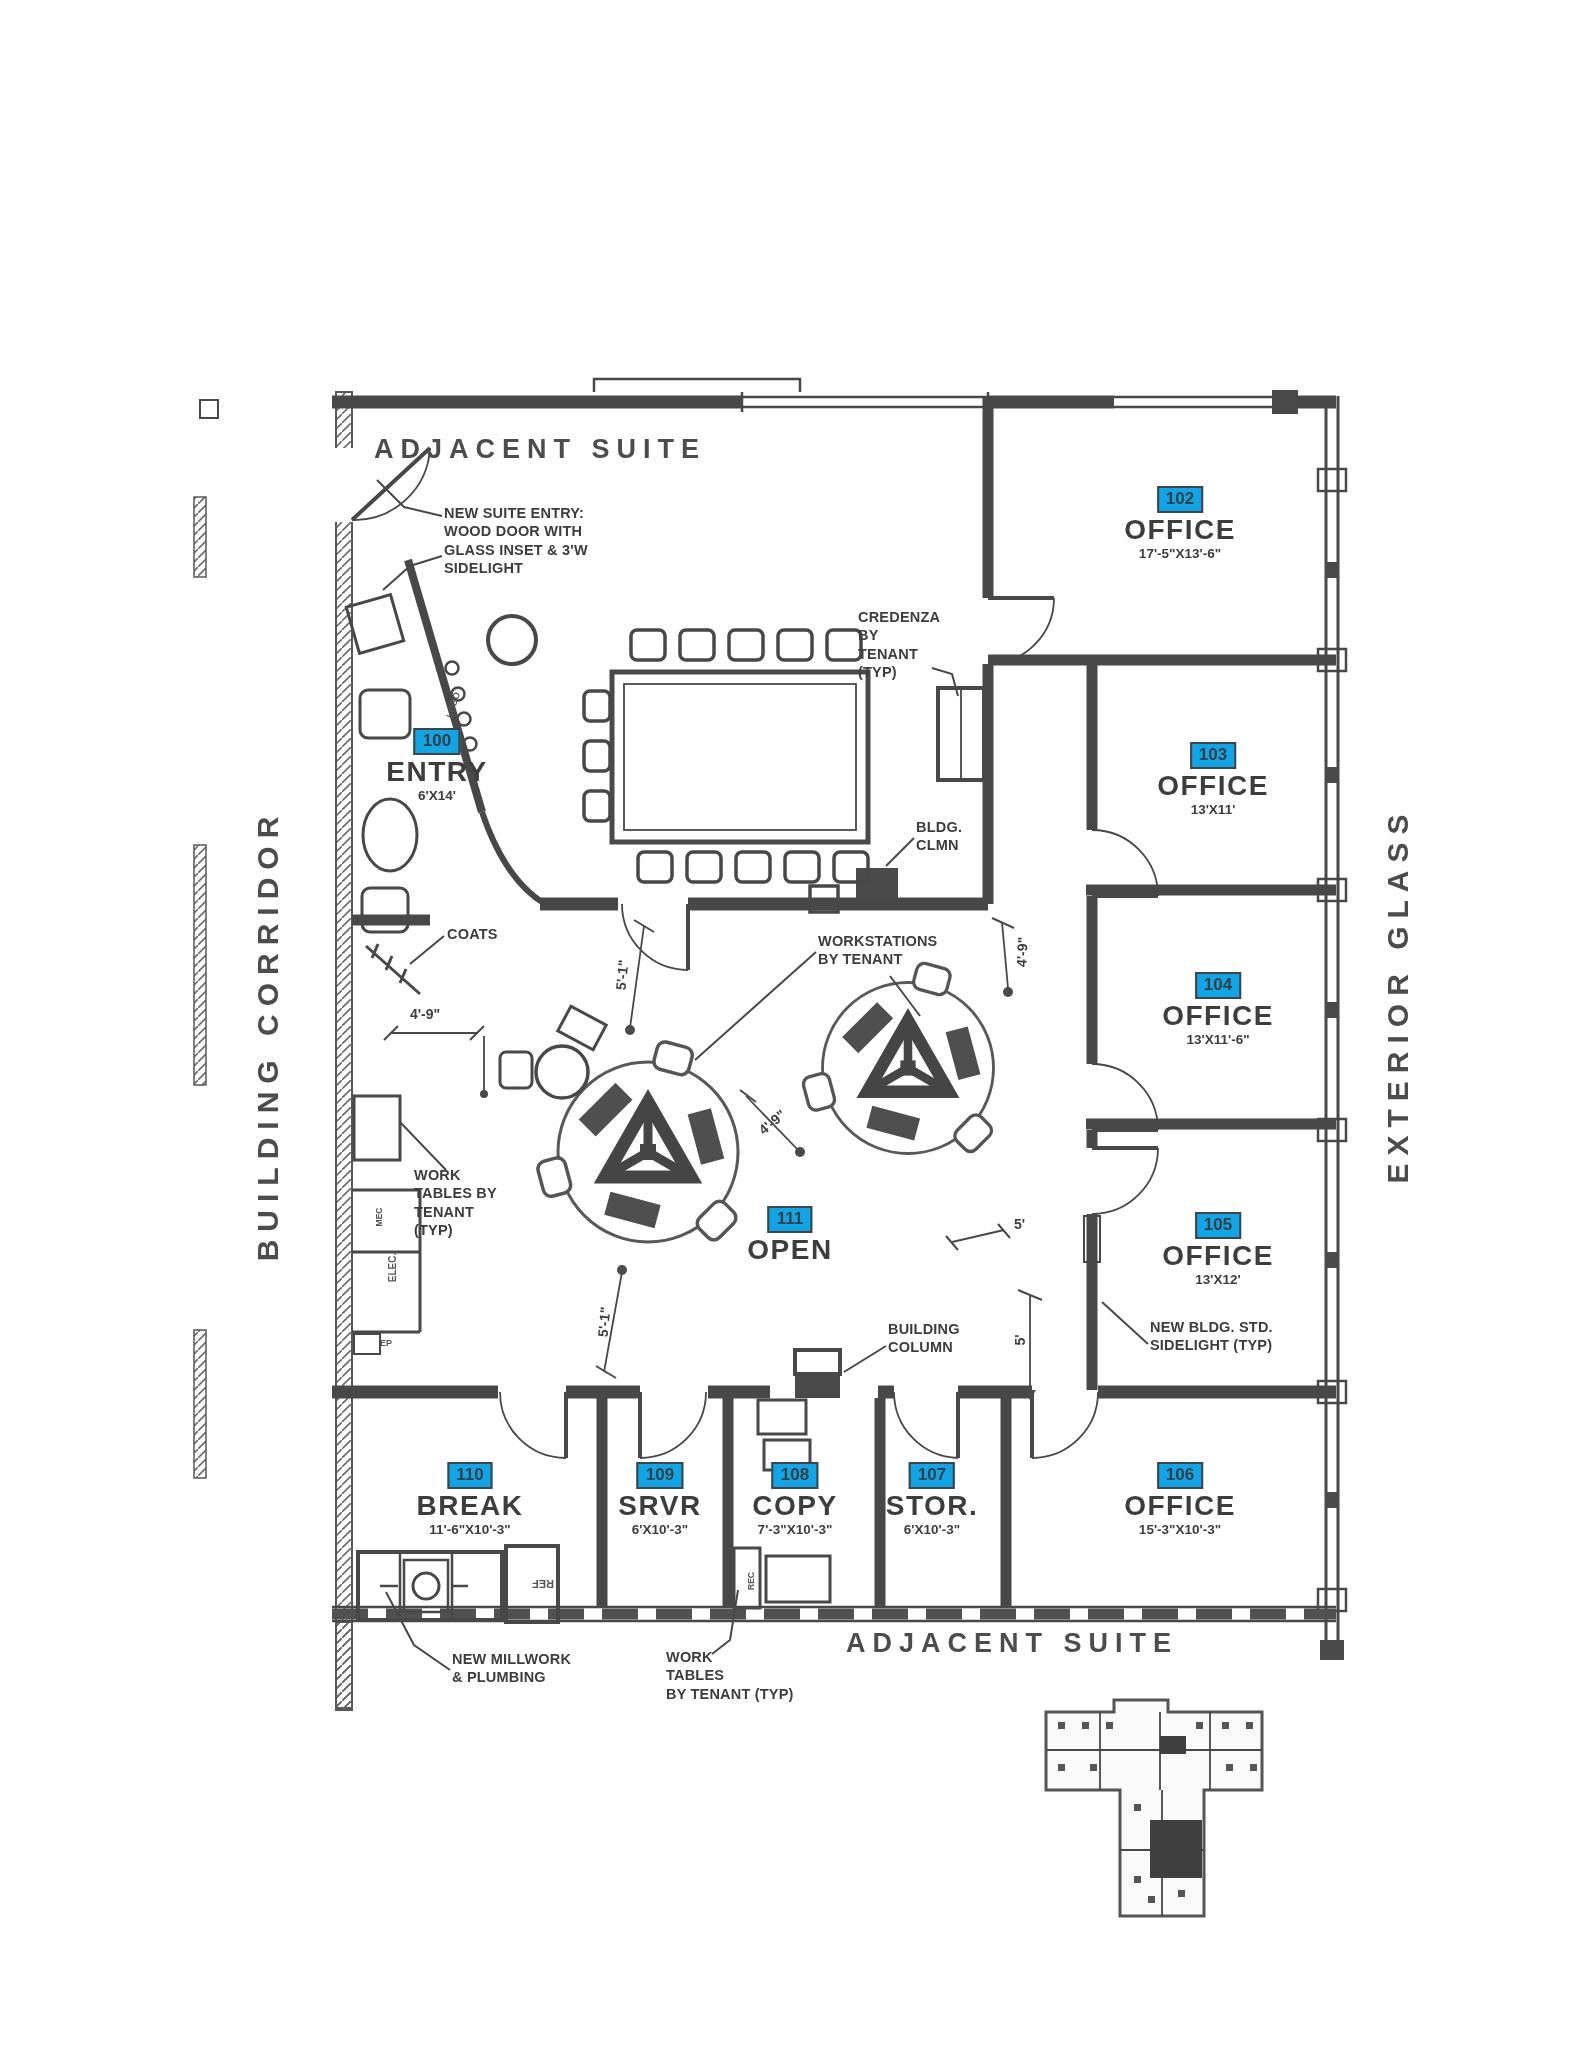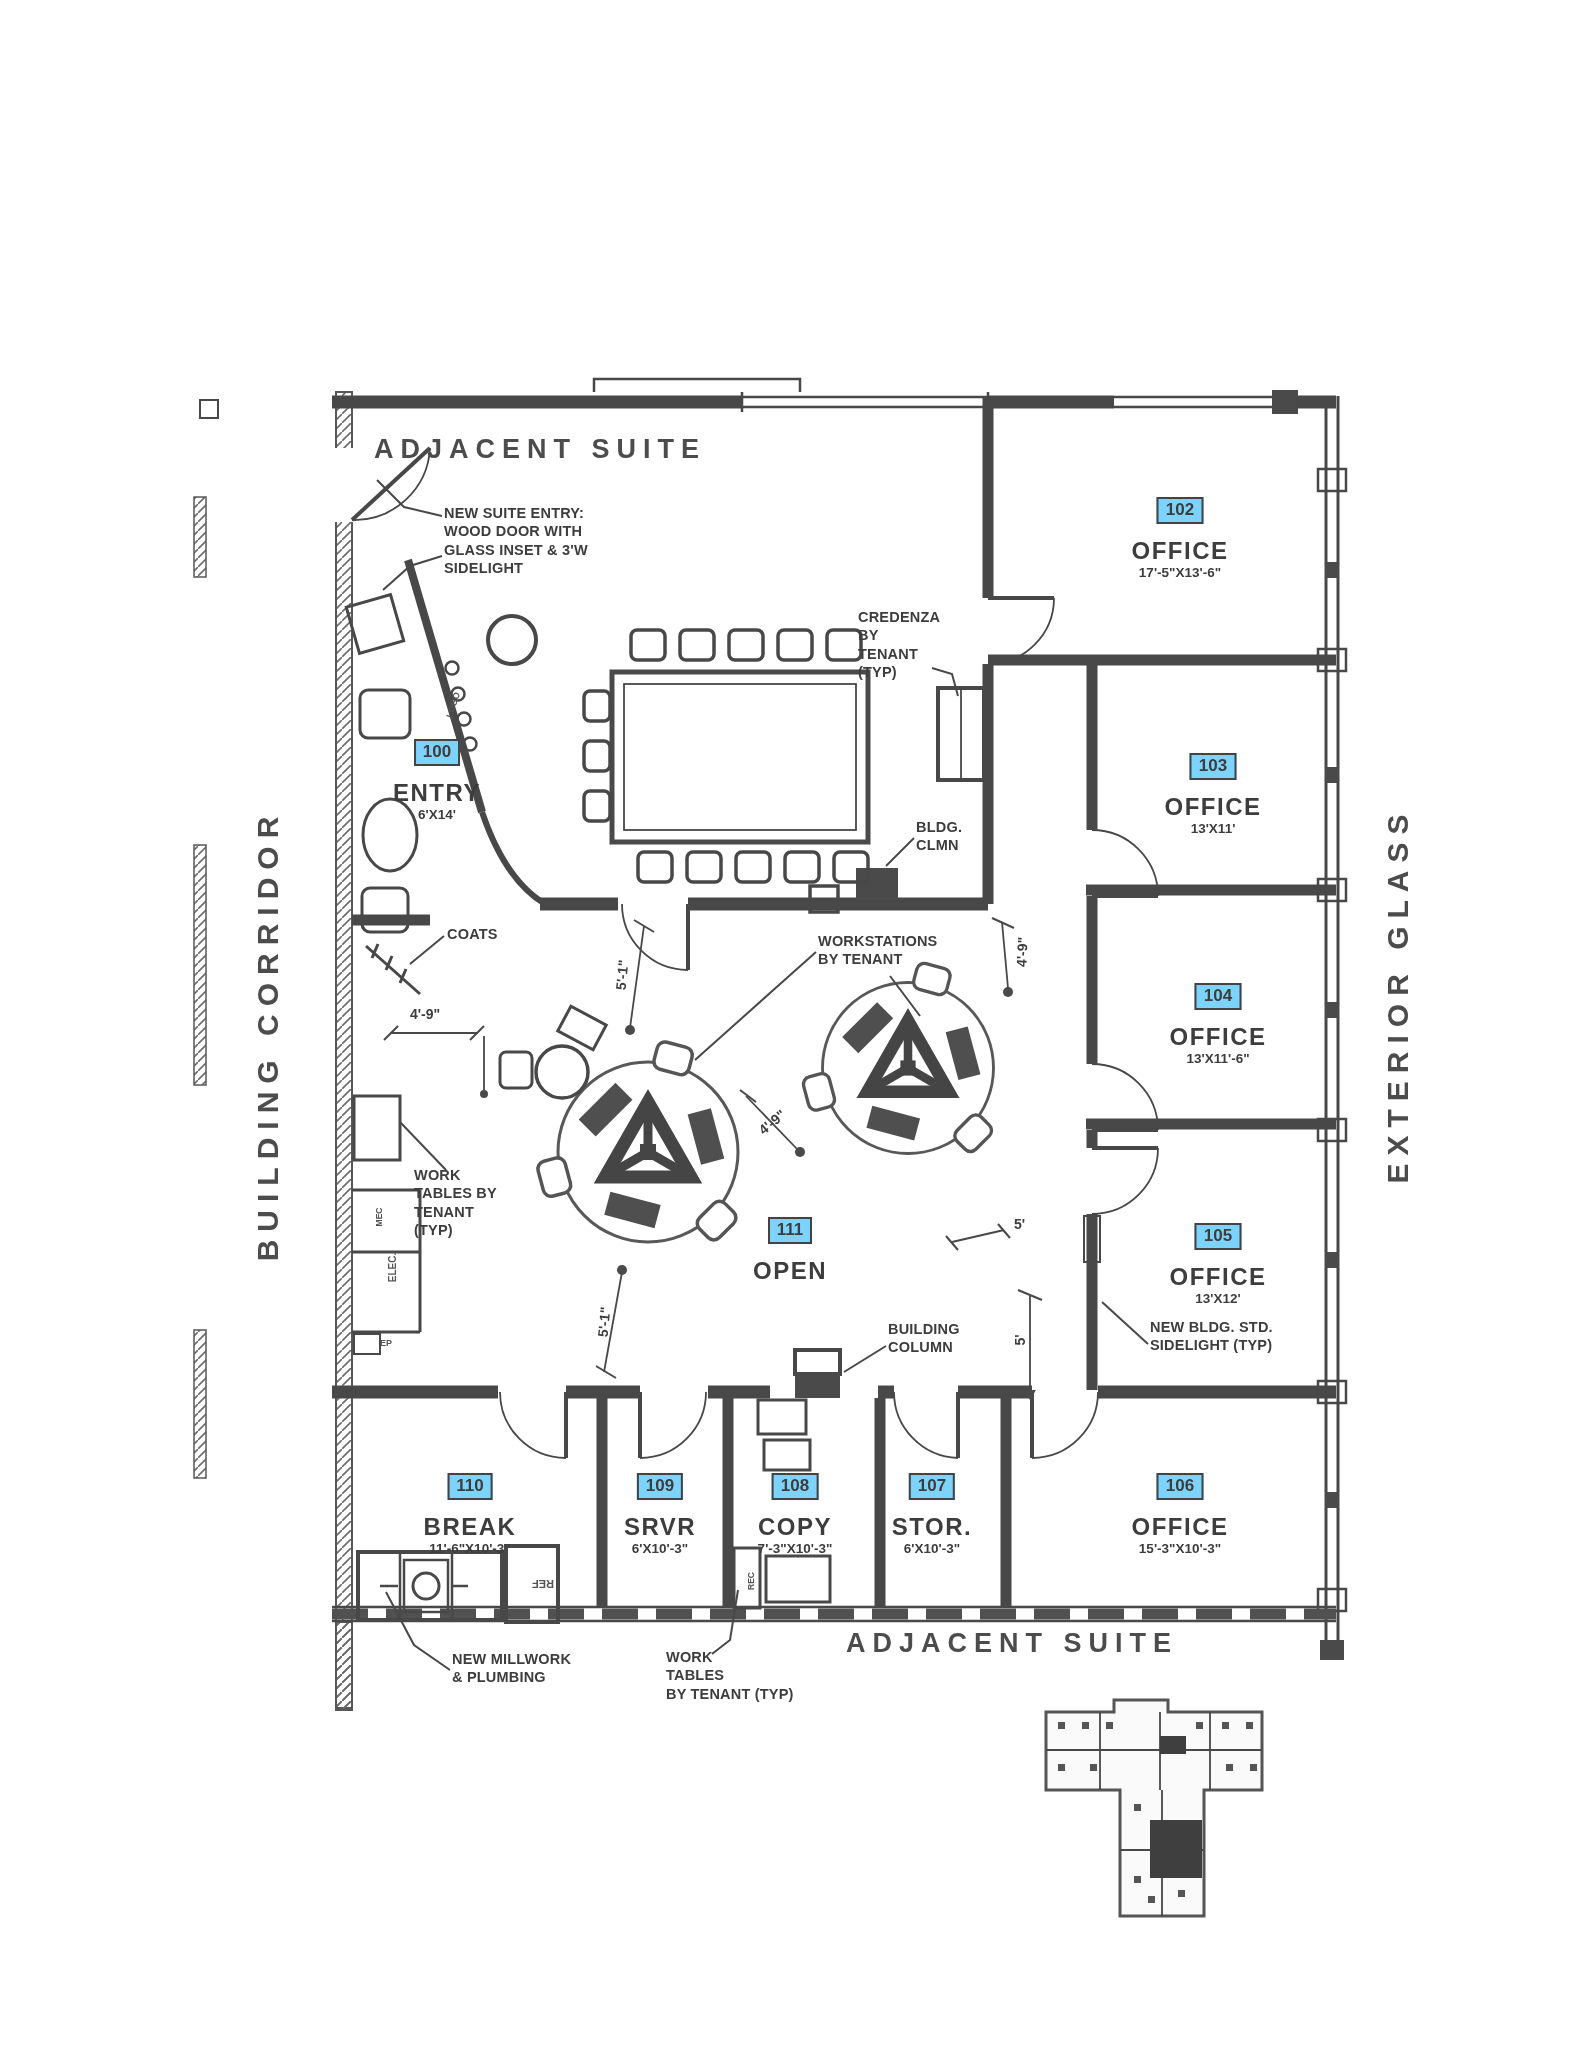--- a/index.html
+++ b/index.html
@@ -13,23 +13,23 @@
   .dark{fill:#4a4a4a;stroke:none;}
   .lbl{position:absolute;color:#3d3d3d;font-weight:bold;}
   .title{font-size:43px;color:#161616;white-space:nowrap;transform:translateX(-50%);}
   .adj{font-size:27px;letter-spacing:7px;color:#4c4c4c;white-space:nowrap;}
   .vlbl{font-size:30px;letter-spacing:8px;color:#4c4c4c;white-space:nowrap;
         transform:translate(-50%,-50%) rotate(-90deg);}
   .note{font-size:14.5px;line-height:1.26;letter-spacing:.2px;white-space:pre-line;}
   .dim{font-size:14px;white-space:nowrap;}
   .tiny{font-size:9px;color:#555;white-space:nowrap;}
   .room{position:absolute;transform:translateX(-50%);text-align:center;color:#3d3d3d;}
-  .rnum{display:inline-block;border:2.5px solid #434343;background:#7dd3fc;padding:0 7px;
-        font-size:17px;font-weight:bold;line-height:1.35;margin-top:11px;}
-  .rname{font-size:24px;font-weight:bold;letter-spacing:1.5px;margin-top:14px;line-height:1.05;}
+  .rnum{display:inline-block;border:2.5px solid #434343;background:#0ea5e9;padding:0 7px;
+        font-size:17px;font-weight:bold;line-height:1.35;}
+  .rname{font-size:28px;font-weight:bold;letter-spacing:1.5px;margin-top:2px;line-height:1.05;}
   .rdims{font-size:13.5px;font-weight:bold;margin-top:2px;}
 </style>
 </head>
 <body>
 
 <div id="page">
 
 <svg width="1583" height="2048" viewBox="0 0 1583 2048">
   <defs>
     <pattern id="hatch" width="9" height="9" patternUnits="userSpaceOnUse">

